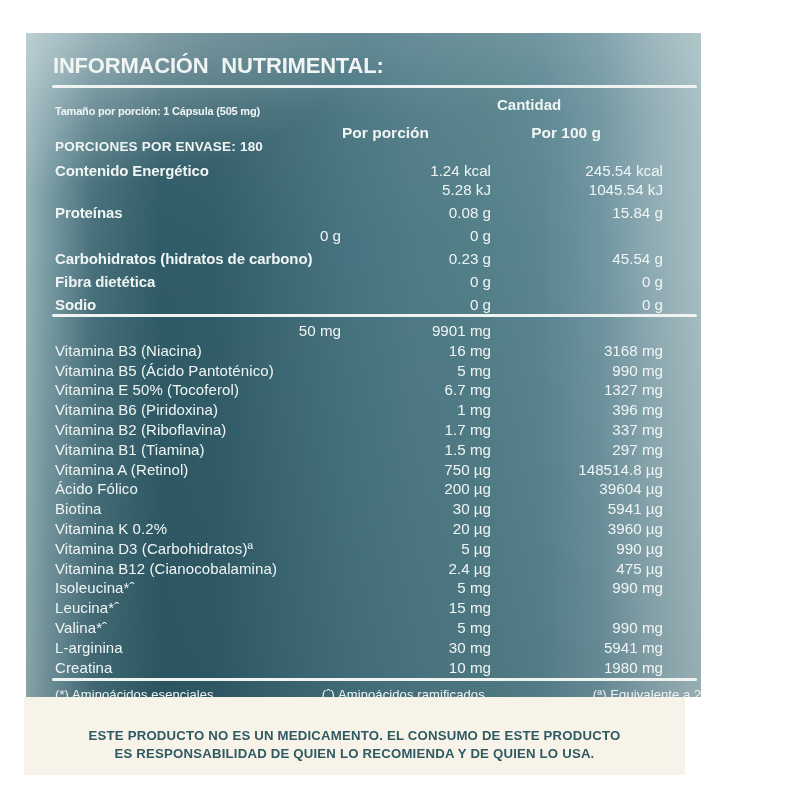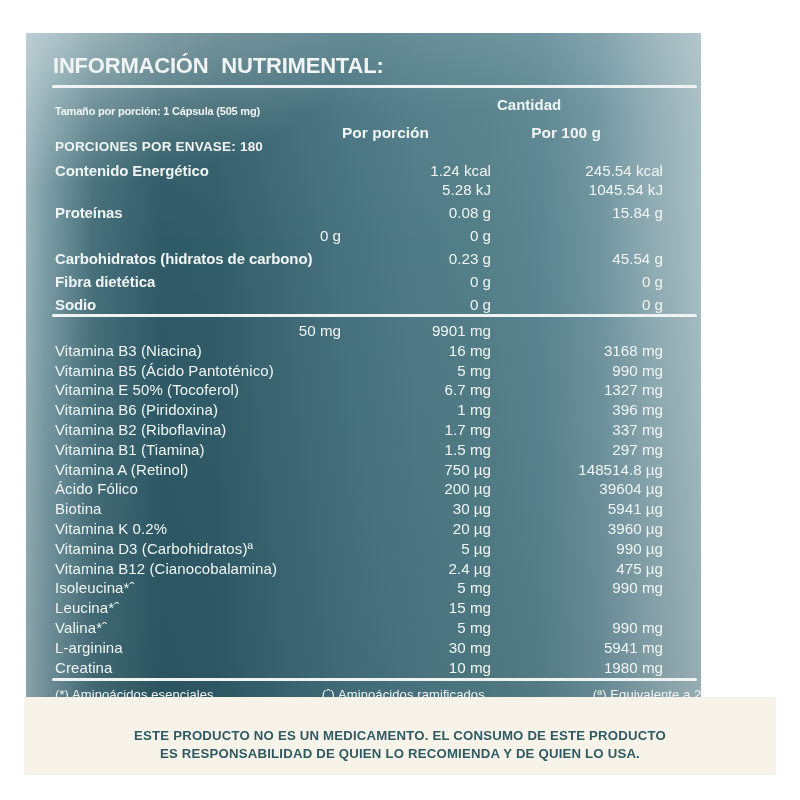--- a/index.html
+++ b/index.html
@@ -69,21 +69,21 @@
   }
   .divider-1{top:281px;}
   .divider-2{top:645px;}
   .footnotes{
     position:absolute;left:29px;top:654px;width:678px;
     display:flex;justify-content:space-between;
     font-size:13px;font-weight:400;letter-spacing:0.1px;white-space:nowrap;text-align:right;
   }
   
   .disclaimer-band{
-    position:absolute;left:24px;top:697px;width:752px;height:78px;
+    position:absolute;left:24px;top:697px;width:661px;height:78px;
     background:#F8F3E8;
     color:#2E5A63;
     text-align:center;
     padding-top:30px;box-sizing:border-box;
     font-size:13.2px;font-weight:700;letter-spacing:0.2px;line-height:18px;
   }
 </style>
 </head>
 <body>
 

